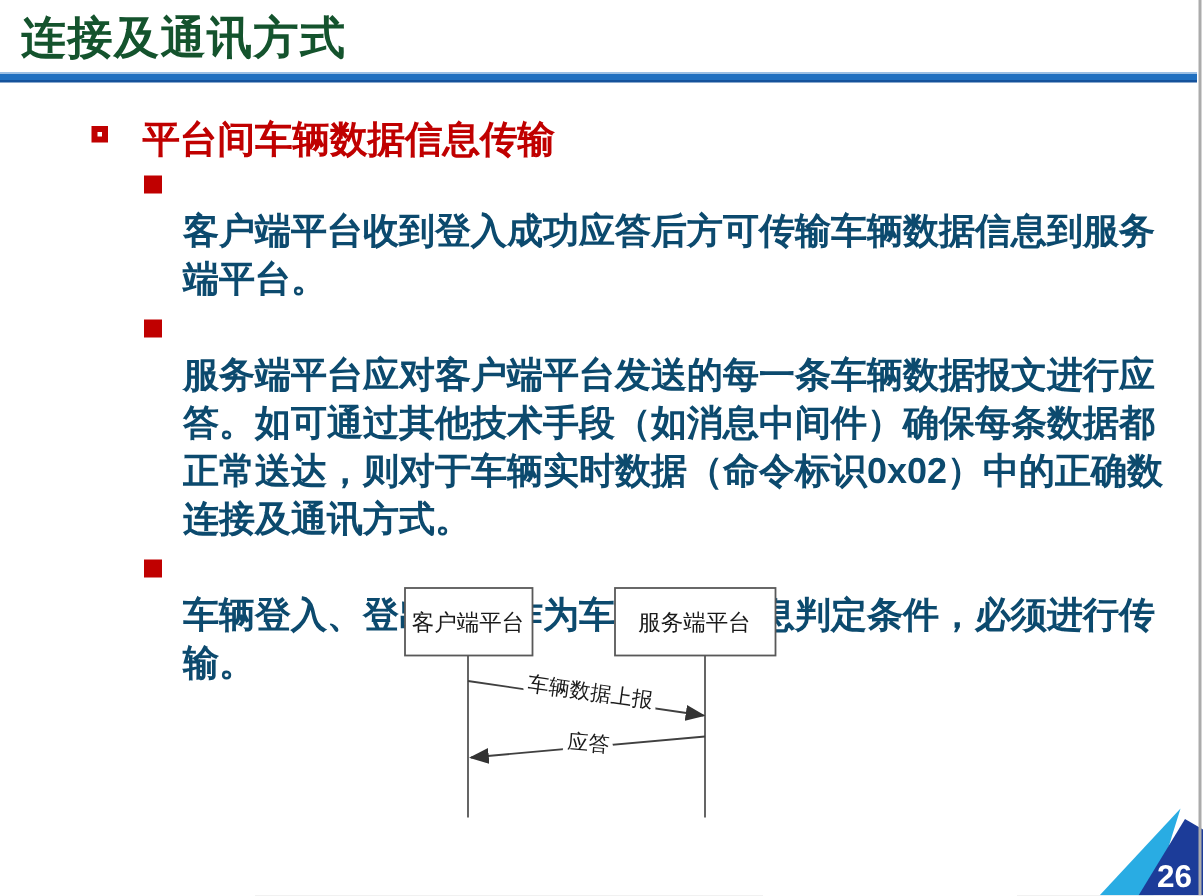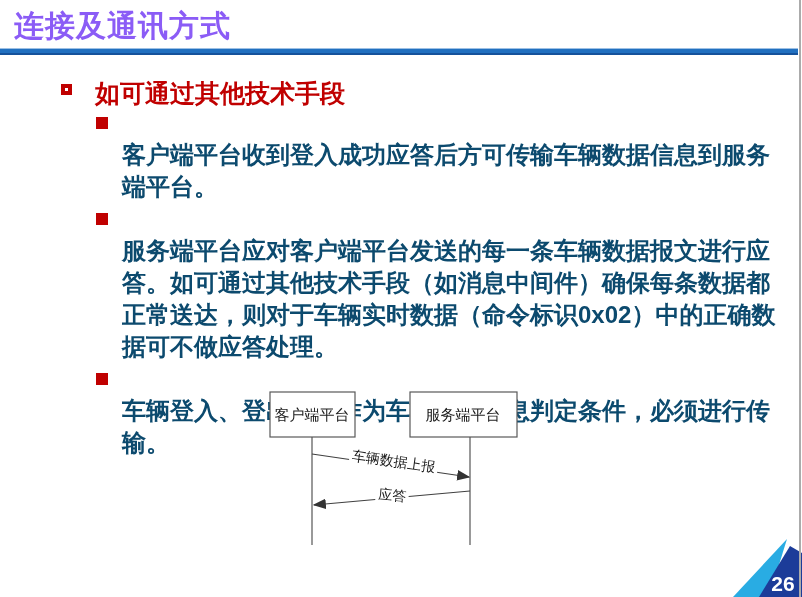--- a/index.html
+++ b/index.html
@@ -8,21 +8,21 @@
     position:relative;
     width:802px; height:597px;
     background:#ffffff;
     font-family:"Liberation Sans", sans-serif;
     overflow:hidden;
   }
   
   .slide-title {
     position:absolute; left:14px; top:6px;
     font-size:30px; font-weight:bold;
-    color:#8b5cf6; letter-spacing:1px;
+    color:#14532d; letter-spacing:1px;
     line-height:40px;
   }
   .title-rule {
     position:absolute; left:0; top:48px;
     width:798px; height:7px;
     background:linear-gradient(to bottom,#9dc0e4 0 18%,#2170c0 18% 72%,#15529b 72% 100%);
   }
   .right-edge {
     position:absolute; right:1px; top:0;
     width:2px; height:597px; background:#ababab; z-index:30;
@@ -81,32 +81,32 @@
 </style>
 </head>
 <body>
 
 <div class="slide">
 
   <div class="slide-title">连接及通讯方式</div>
   <div class="title-rule"></div>
 
   <span class="h1-marker"></span>
-  <div class="heading">如可通过其他技术手段</div>
+  <div class="heading">平台间车辆数据信息传输</div>
 
   <ul class="bullets">
     <li>
       <span class="li-marker"></span><span>客户端平台收到登入成功应答后方可传输车辆数据信息到服务
 端平台。</span>
     </li>
     <li>
       <span class="li-marker"></span><span>服务端平台应对客户端平台发送的每一条车辆数据报文进行应
 答。如可通过其他技术手段（如消息中间件）确保每条数据都
 正常送达，则对于车辆实时数据（命令标识0x02）中的正确数
-据可不做应答处理。</span>
+连接及通讯方式。</span>
     </li>
     <li>
       <span class="li-marker"></span><span>车辆登入、登出数据作为车辆运行信息判定条件，必须进行传
 输。</span>
     </li>
   </ul>
 
   <svg class="overlay" viewBox="0 0 802 597">
     <defs>
       <marker id="arrow" viewBox="0 0 10 8" refX="9" refY="4" markerWidth="11" markerHeight="9" orient="auto-start-reverse">

